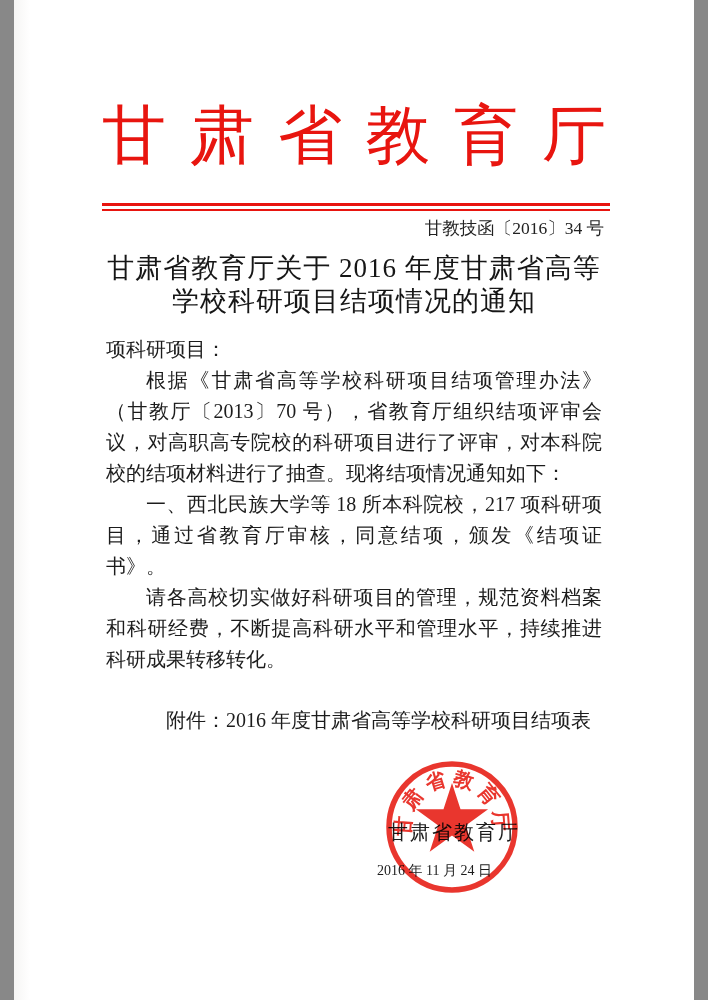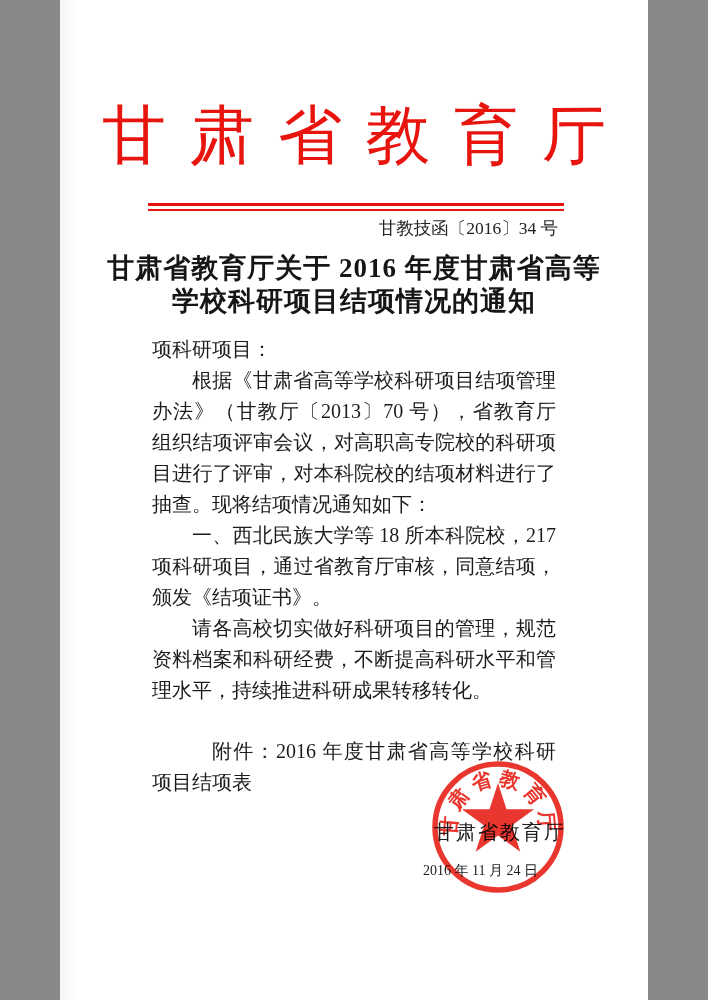--- a/index.html
+++ b/index.html
@@ -1,19 +1,19 @@
 <!DOCTYPE html>
 <html><head>
 <meta charset="utf-8">
 <style>
   * { margin: 0; padding: 0; box-sizing: border-box; }
   html, body { background: #888; }
   .page {
     position: relative;
-    width: 588px;
+    width: 680px;
     height: 1000px;
     margin: 0 auto;
     background: #ffffff;
     overflow: hidden;
     font-family: "Liberation Serif", "DejaVu Serif", serif;
     color: #1c1c1c;
   }
   .scan-edge {
     position: absolute;
     left: 0; top: 0; bottom: 0;
@@ -46,21 +46,21 @@
     font-size: 17.5px;
     line-height: 21px;
     color: #222;
   }
   
   .doc-title {
     margin-top: 13px;
     text-align: center;
     font-size: 27px;
     line-height: 33px;
-    font-weight: 700;
+    font-weight: 400;
     letter-spacing: 1px;
     color: #161616;
   }
   
   .doc-body {
     margin: 16px 92px 0 92px;
     font-size: 20px;
     line-height: 31px;
     text-align: justify;
     color: #1c1c1c;

